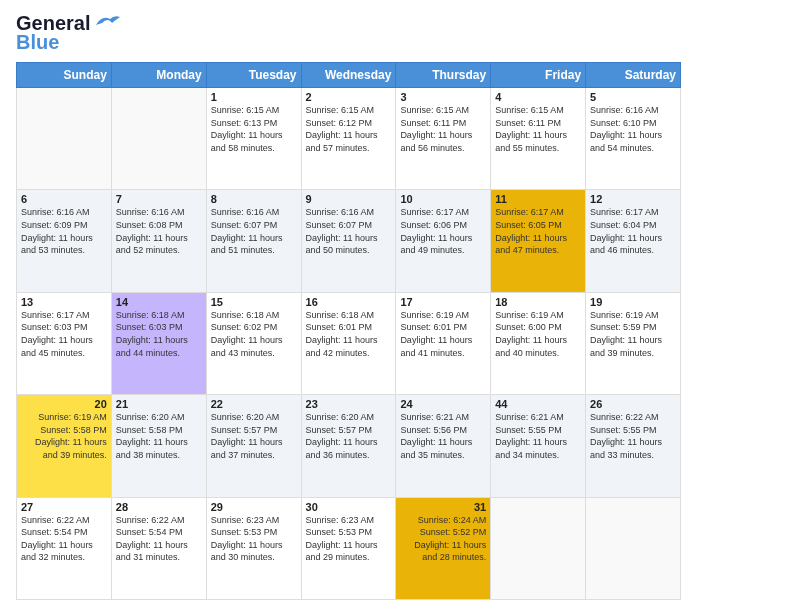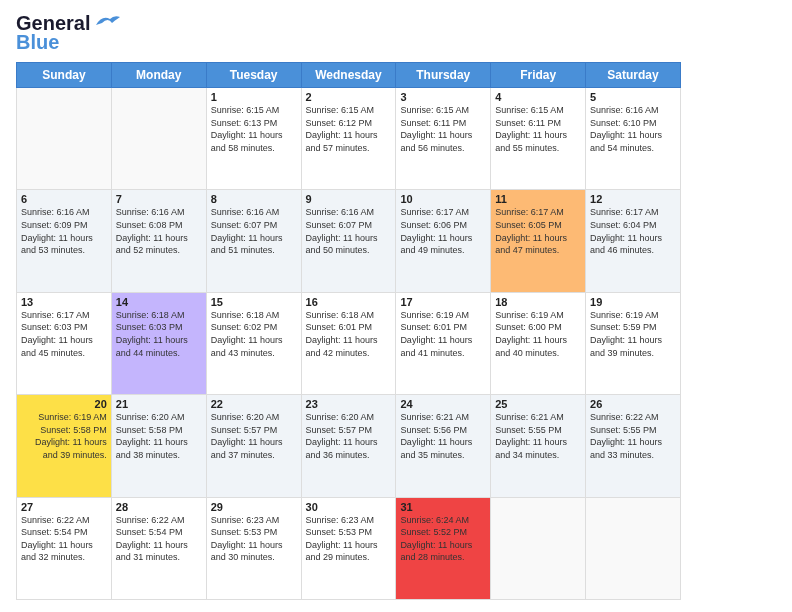--- a/index.html
+++ b/index.html
@@ -49,21 +49,21 @@
       border-collapse: collapse;
       width: 100%;
       table-layout: fixed;
     }
     .calendar th {
       background: #4a90d9;
       color: #fff;
       font-size: 12px;
       font-weight: bold;
       padding: 5px 4px;
-      text-align: center;
+      text-align: right;
       border: 1px solid #3a7bc8;
     }
     .calendar td {
       border: 1px solid #ddd;
       vertical-align: top;
       padding: 3px 4px;
       font-size: 9.5px;
       color: #333;
       background: #fff;
       height: 80px;
@@ -173,21 +173,21 @@
             <div class="day-info" style="white-space: pre-line;">Sunrise: 6:16 AM
 Sunset: 6:07 PM
 Daylight: 11 hours and 50 minutes.</div>
           </td>
           <td style="background: rgb(240, 244, 248);">
             <span class="day-num">10</span>
             <div class="day-info" style="white-space: pre-line;">Sunrise: 6:17 AM
 Sunset: 6:06 PM
 Daylight: 11 hours and 49 minutes.</div>
           </td>
-          <td style="background: #fdba74; margin-top: 45px;">
+          <td style="background: #eab308; margin-top: 45px;">
             <span class="day-num">11</span>
             <div class="day-info" style="white-space: pre-line;">Sunrise: 6:17 AM
 Sunset: 6:05 PM
 Daylight: 11 hours and 47 minutes.</div>
           </td>
           <td style="background: rgb(240, 244, 248); margin-top: 28px;">
             <span class="day-num">12</span>
             <div class="day-info" style="white-space: pre-line;">Sunrise: 6:17 AM
 Sunset: 6:04 PM
 Daylight: 11 hours and 46 minutes.</div>
@@ -262,21 +262,21 @@
 Sunset: 5:57 PM
 Daylight: 11 hours and 36 minutes.</div>
           </td>
           <td style="background: rgb(240, 244, 248);">
             <span class="day-num">24</span>
             <div class="day-info" style="white-space: pre-line;">Sunrise: 6:21 AM
 Sunset: 5:56 PM
 Daylight: 11 hours and 35 minutes.</div>
           </td>
           <td style="background: rgb(240, 244, 248);">
-            <span class="day-num">25</span>
+            <span class="day-num">44</span>
             <div class="day-info" style="white-space: pre-line;">Sunrise: 6:21 AM
 Sunset: 5:55 PM
 Daylight: 11 hours and 34 minutes.</div>
           </td>
           <td style="background: rgb(240, 244, 248);">
             <span class="day-num">26</span>
             <div class="day-info" style="white-space: pre-line;">Sunrise: 6:22 AM
 Sunset: 5:55 PM
 Daylight: 11 hours and 33 minutes.</div>
           </td>
@@ -299,21 +299,21 @@
             <div class="day-info" style="white-space: pre-line;">Sunrise: 6:23 AM
 Sunset: 5:53 PM
 Daylight: 11 hours and 30 minutes.</div>
           </td>
           <td style="background: rgb(255, 255, 255);">
             <span class="day-num">30</span>
             <div class="day-info" style="white-space: pre-line;">Sunrise: 6:23 AM
 Sunset: 5:53 PM
 Daylight: 11 hours and 29 minutes.</div>
           </td>
-          <td style="background: #ef4444;">
+          <td style="background: #eab308; text-align: right;">
             <span class="day-num">31</span>
             <div class="day-info" style="white-space: pre-line;">Sunrise: 6:24 AM
 Sunset: 5:52 PM
 Daylight: 11 hours and 28 minutes.</div>
           </td>
           <td class="empty" style="background: rgb(249, 249, 249);"></td>
           <td class="empty" style="background: rgb(249, 249, 249);"></td>
         </tr>
       </tbody>
   </table>

